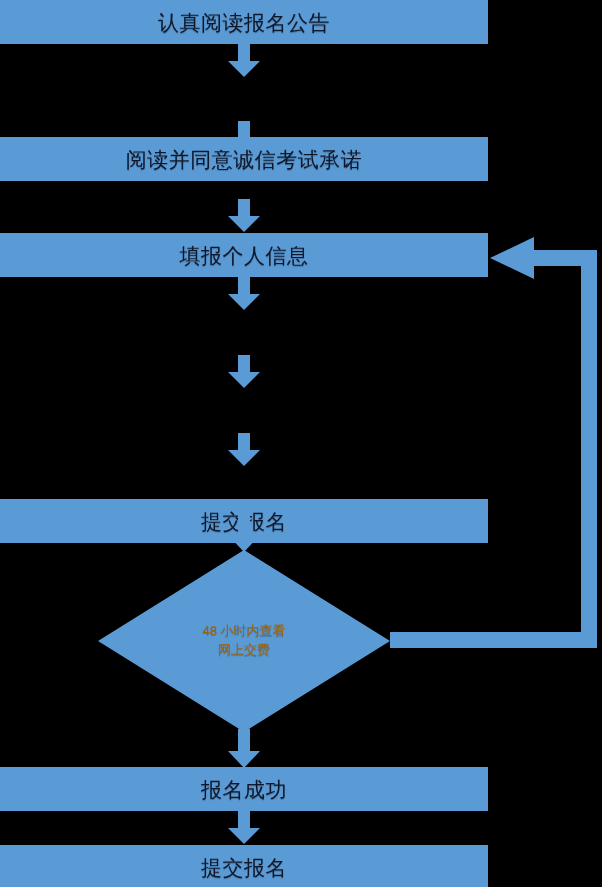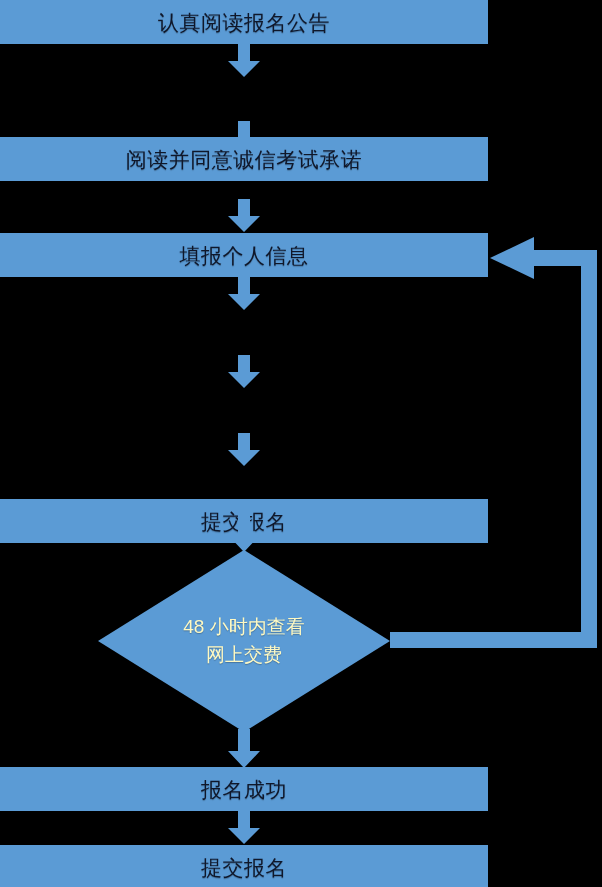--- a/index.html
+++ b/index.html
@@ -57,22 +57,22 @@
   .diamond-text {
     position: absolute;
     inset: 0;
     display: flex;
     flex-direction: column;
     align-items: center;
     justify-content: center;
     pointer-events: none;
   }
   .diamond-text .line {
-    color: #fef9c3;
-    font-size: 19px;
+    color: #a16207;
+    font-size: 13px;
     line-height: 1.45;
     white-space: nowrap;
     text-shadow: 0 1px 1px rgba(0,0,0,0.25);
   }
 
   .loop-seg {
     position: absolute;
     background: #5B9BD5;
   }
   .loop-arrowhead {

